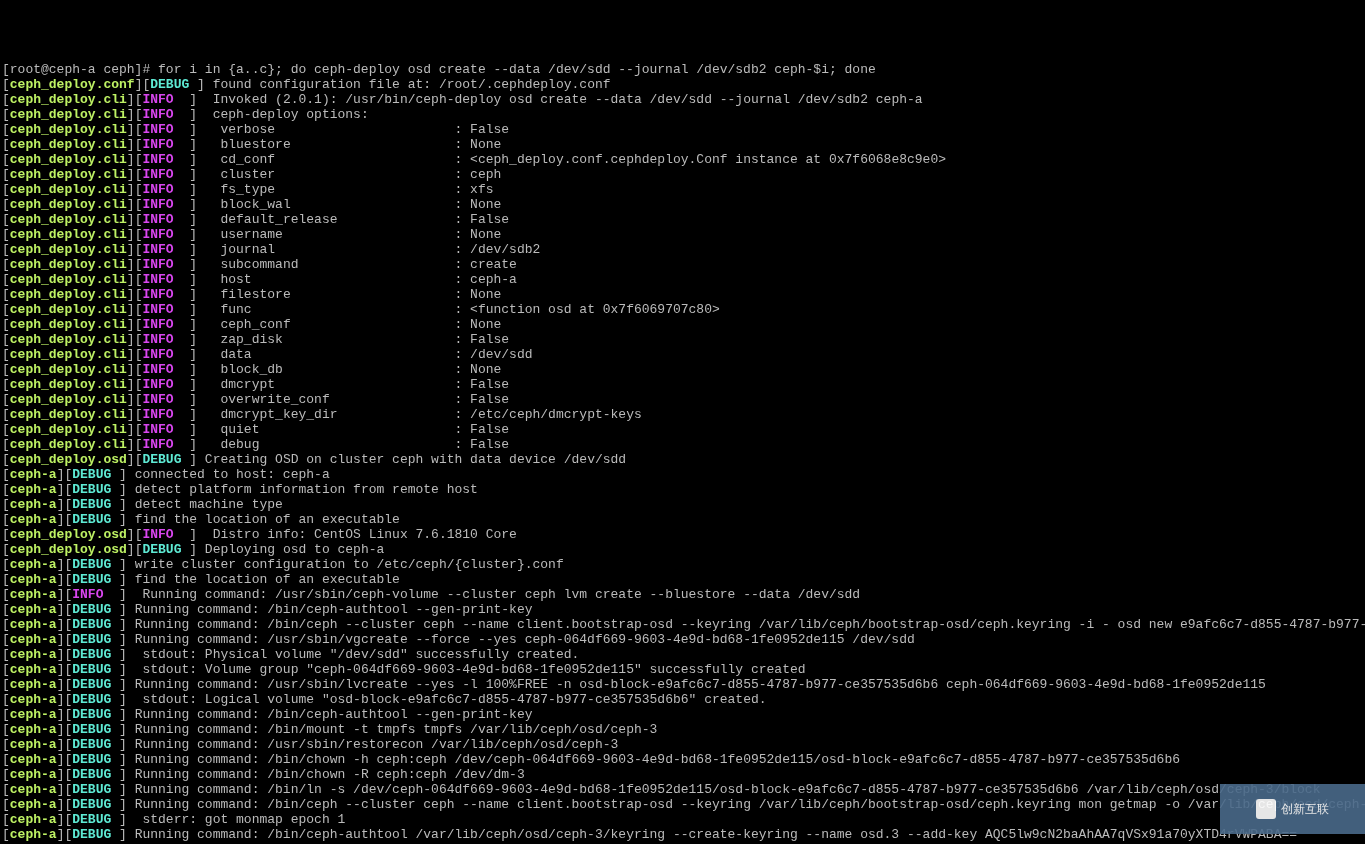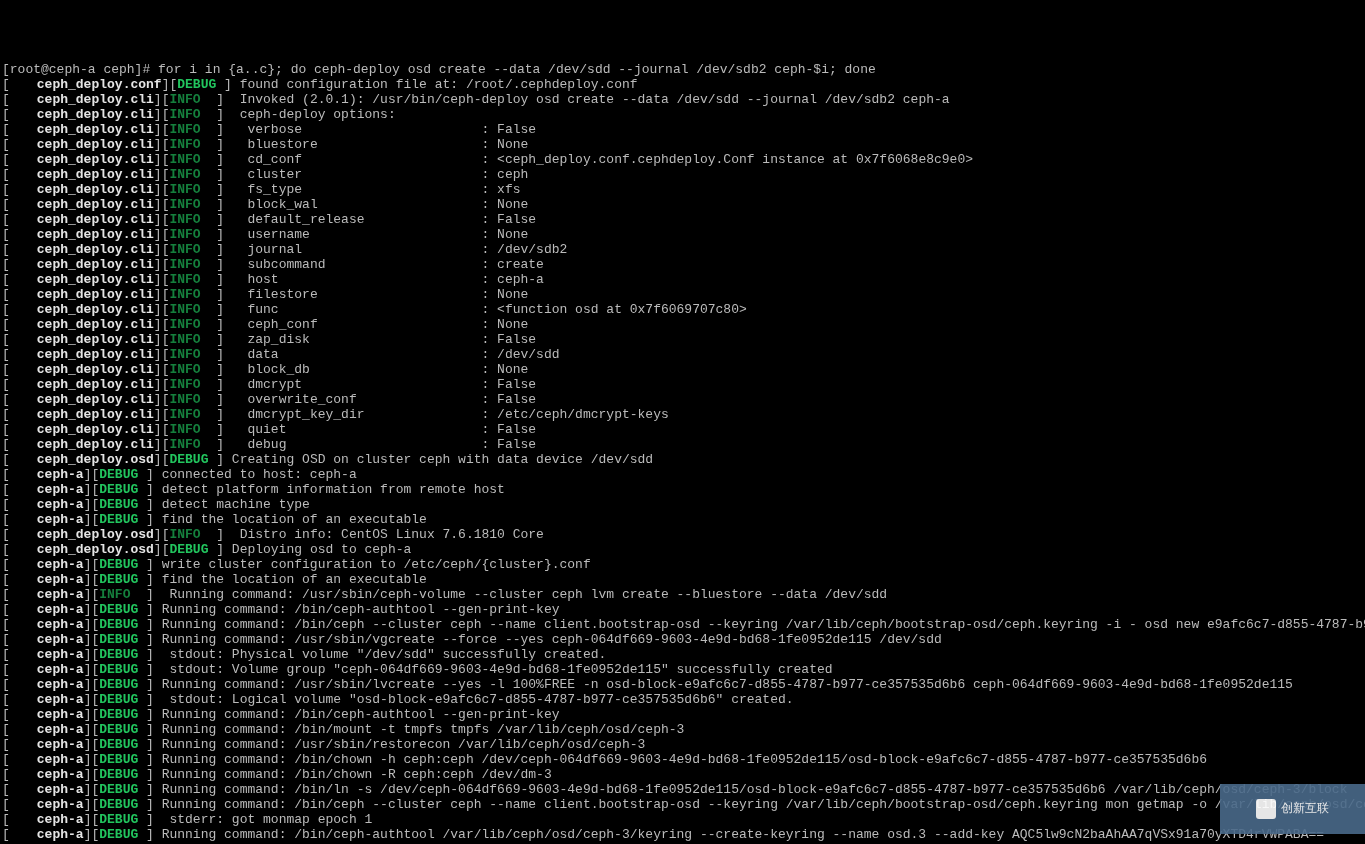--- a/index.html
+++ b/index.html
@@ -18,42 +18,41 @@
       overflow: hidden;
       width: 1365px;
       height: 844px;
       position: relative;
     }
     .line {
       display: block;
       white-space: pre;
       font-family: Liberation Mono, monospace;
     }
-    .white-bold { color: #e5e5e5; font-weight: bold; margin-left: 27px; }
-    .yellow-bold { color: #15803d; font-weight: bold; }
-    .cyan-bold { color: #22c55e; font-weight: bold; }
+    .white-bold { color: #bef264; font-weight: bold; }
+    .yellow-bold { color: #d946ef; font-weight: bold; }
+    .cyan-bold { color: #5eead4; font-weight: bold; }
     .gray { color: #bbbbbb; }
     .watermark {
       position: absolute;
       right: 0;
       bottom: 10px;
       width: 145px;
       height: 50px;
       background: #4a6a8a;
       opacity: 0.9;
       display: flex;
       align-items: center;
       justify-content: center;
       font-family: Arial, sans-serif;
       font-size: 12px;
       color: #ffffff;
     }
     .watermark-text {
       margin-left: 5px;
-      font-family: Liberation Mono, monospace;
     }
     .watermark-logo {
       width: 20px;
       height: 20px;
       background: #ffffff;
       border-radius: 3px;
     }
   </style>
 </head>
 <body>

